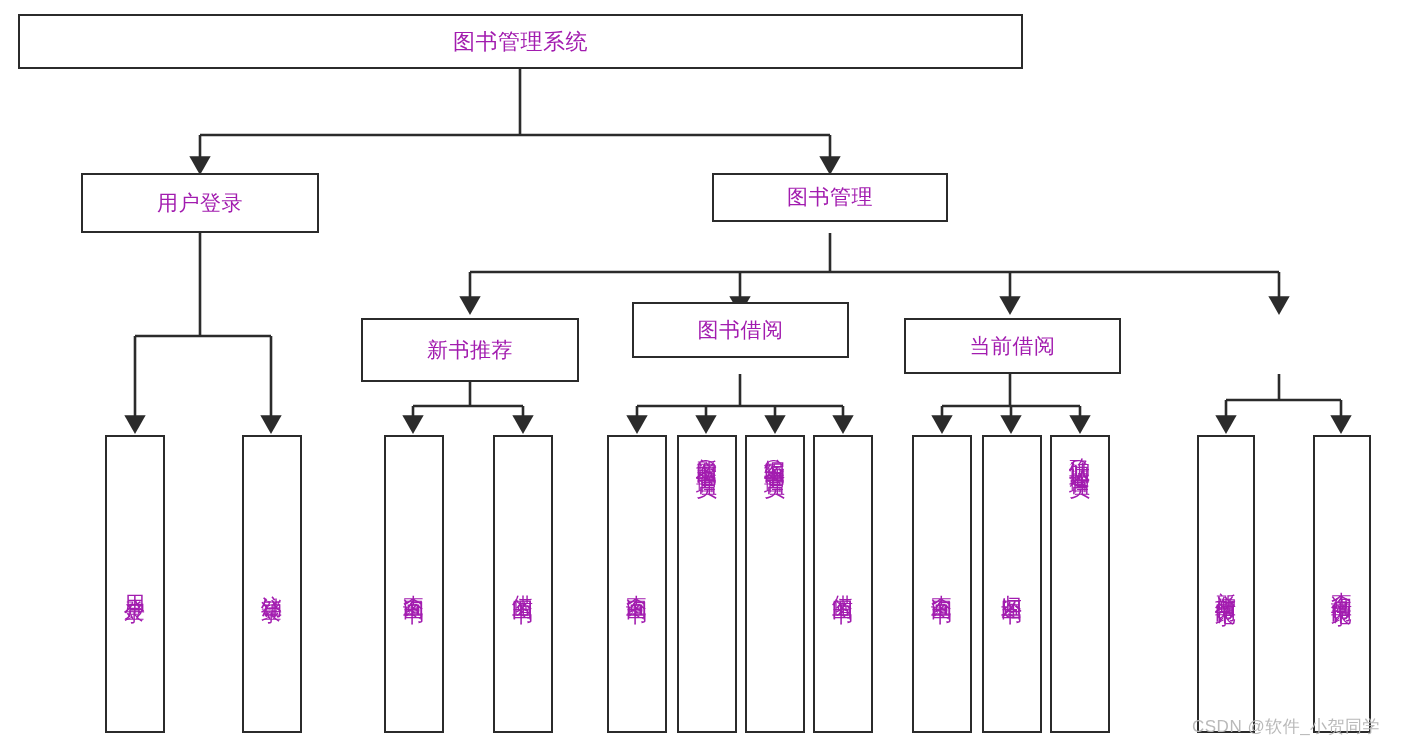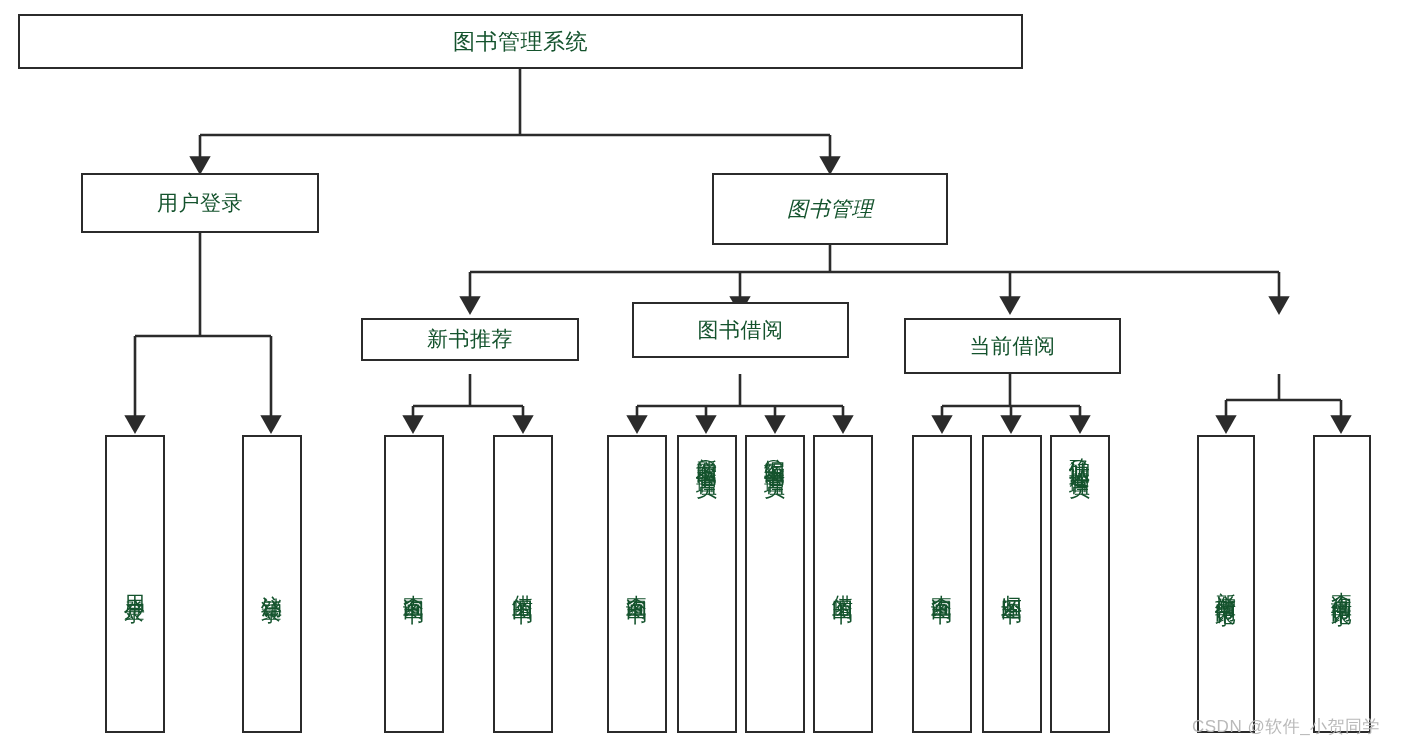--- a/index.html
+++ b/index.html
@@ -27,21 +27,21 @@
     pointer-events: none;
   }
   .node {
     position: absolute;
     box-sizing: border-box;
     border: 2px solid #2b2b2b;
     background: #ffffff;
     display: flex;
     align-items: center;
     justify-content: center;
-    color: #14532d;
+    color: #a21caf;
   }
   .node-label {
     display: block;
     text-align: center;
     line-height: 1.18;
     white-space: nowrap;
   }
   .node.horiz .node-label {
     font-size: 21px;
     letter-spacing: 0.5px;
@@ -131,25 +131,25 @@
   </svg>
 
   <div class="node root horiz" style="left:18px; top:14px; width:1005px; height:55px;">
     <span class="node-label">图书管理系统</span>
   </div>
 
   <div class="node horiz" style="left:81px; top:173px; width:238px; height:60px;">
     <span class="node-label">用户登录</span>
   </div>
 
-  <div class="node horiz" style="left:712px; top:173px; width:236px; height:72px;font-style:italic;">
+  <div class="node horiz" style="left:712px; top:173px; width:236px; height:49px;">
     <span class="node-label">图书管理</span>
   </div>
 
-  <div class="node horiz" style="left:361px; top:318px; width:218px; height:43px;">
+  <div class="node horiz" style="left:361px; top:318px; width:218px; height:64px;">
     <span class="node-label">新书推荐</span>
   </div>
 
   <div class="node horiz" style="left:632px; top:302px; width:217px; height:56px;">
     <span class="node-label">图书借阅</span>
   </div>
 
   <div class="node horiz" style="left:904px; top:318px; width:217px; height:56px;">
     <span class="node-label">当前借阅</span>
   </div>

